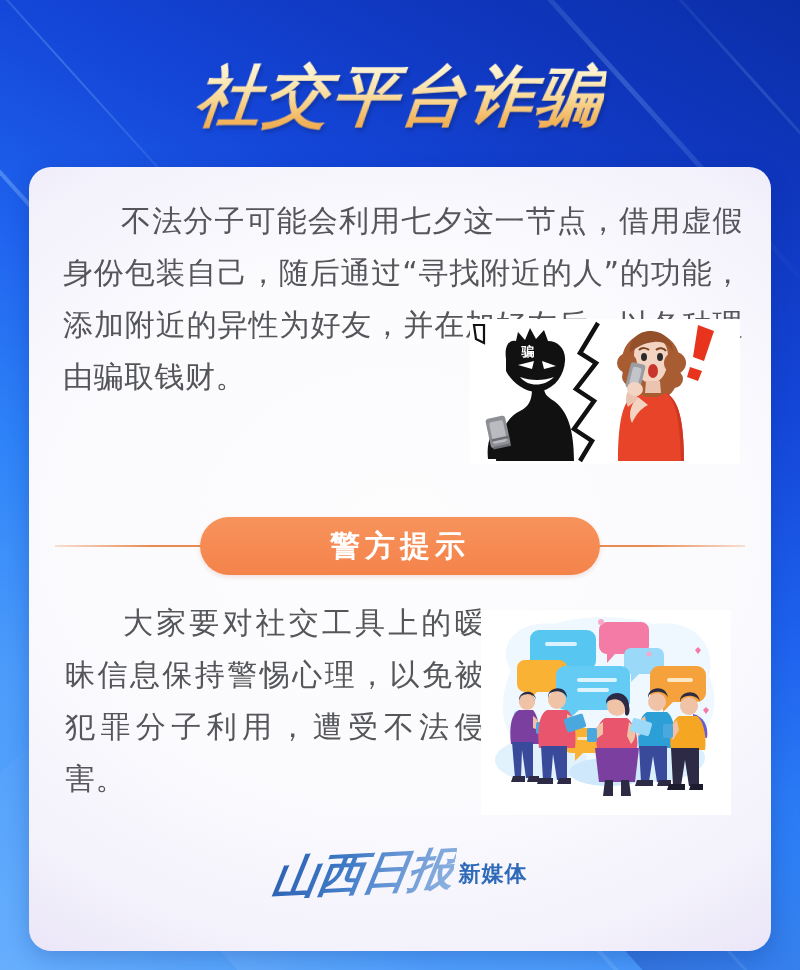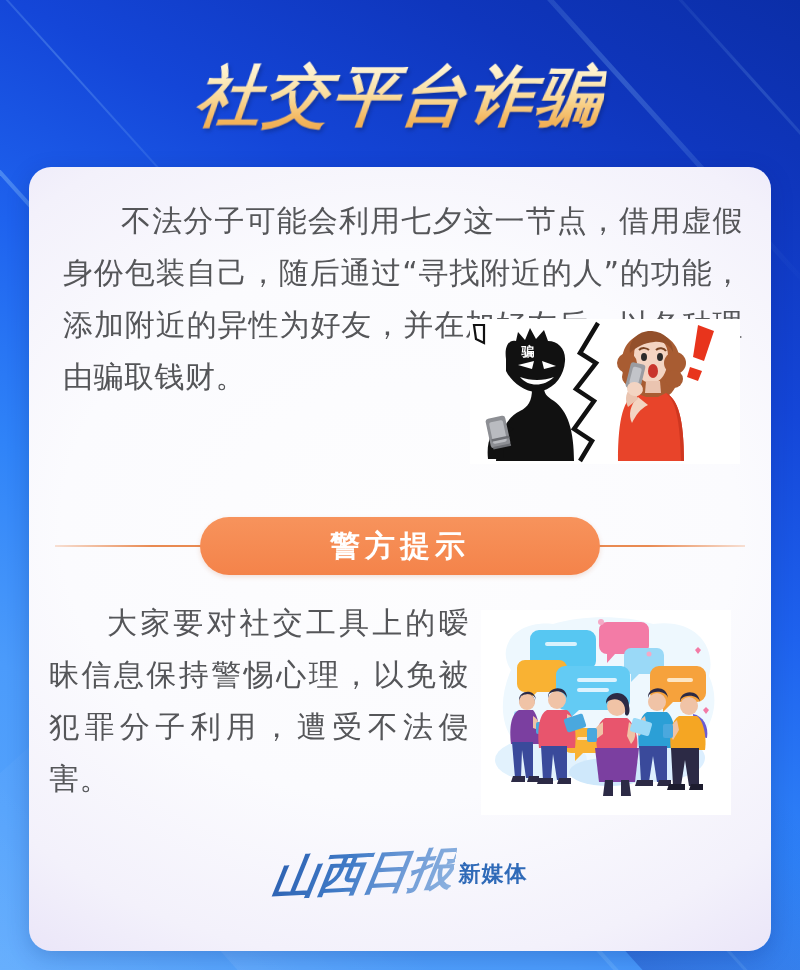--- a/index.html
+++ b/index.html
@@ -114,21 +114,21 @@
     position: absolute;
     color: #555659;
     font-family: "DejaVu Sans", "Liberation Sans", sans-serif;
     font-size: 30px;
     line-height: 52px;
     letter-spacing: 0.5px;
     text-indent: 58px;
     text-align: justify;
   }
   #para-one  { left: 34px; top: 28px;  width: 680px; }
-  #para-two  { left: 20px; top: 430px; width: 420px; }
+  #para-two  { left: 36px; top: 430px; width: 420px; }
 
   
   .illo-scam {
     position: absolute;
     left: 441px; top: 152px;
     width: 270px; height: 145px;
     background: #ffffff;
     overflow: hidden;
   }
   .illo-scam svg { display: block; }

